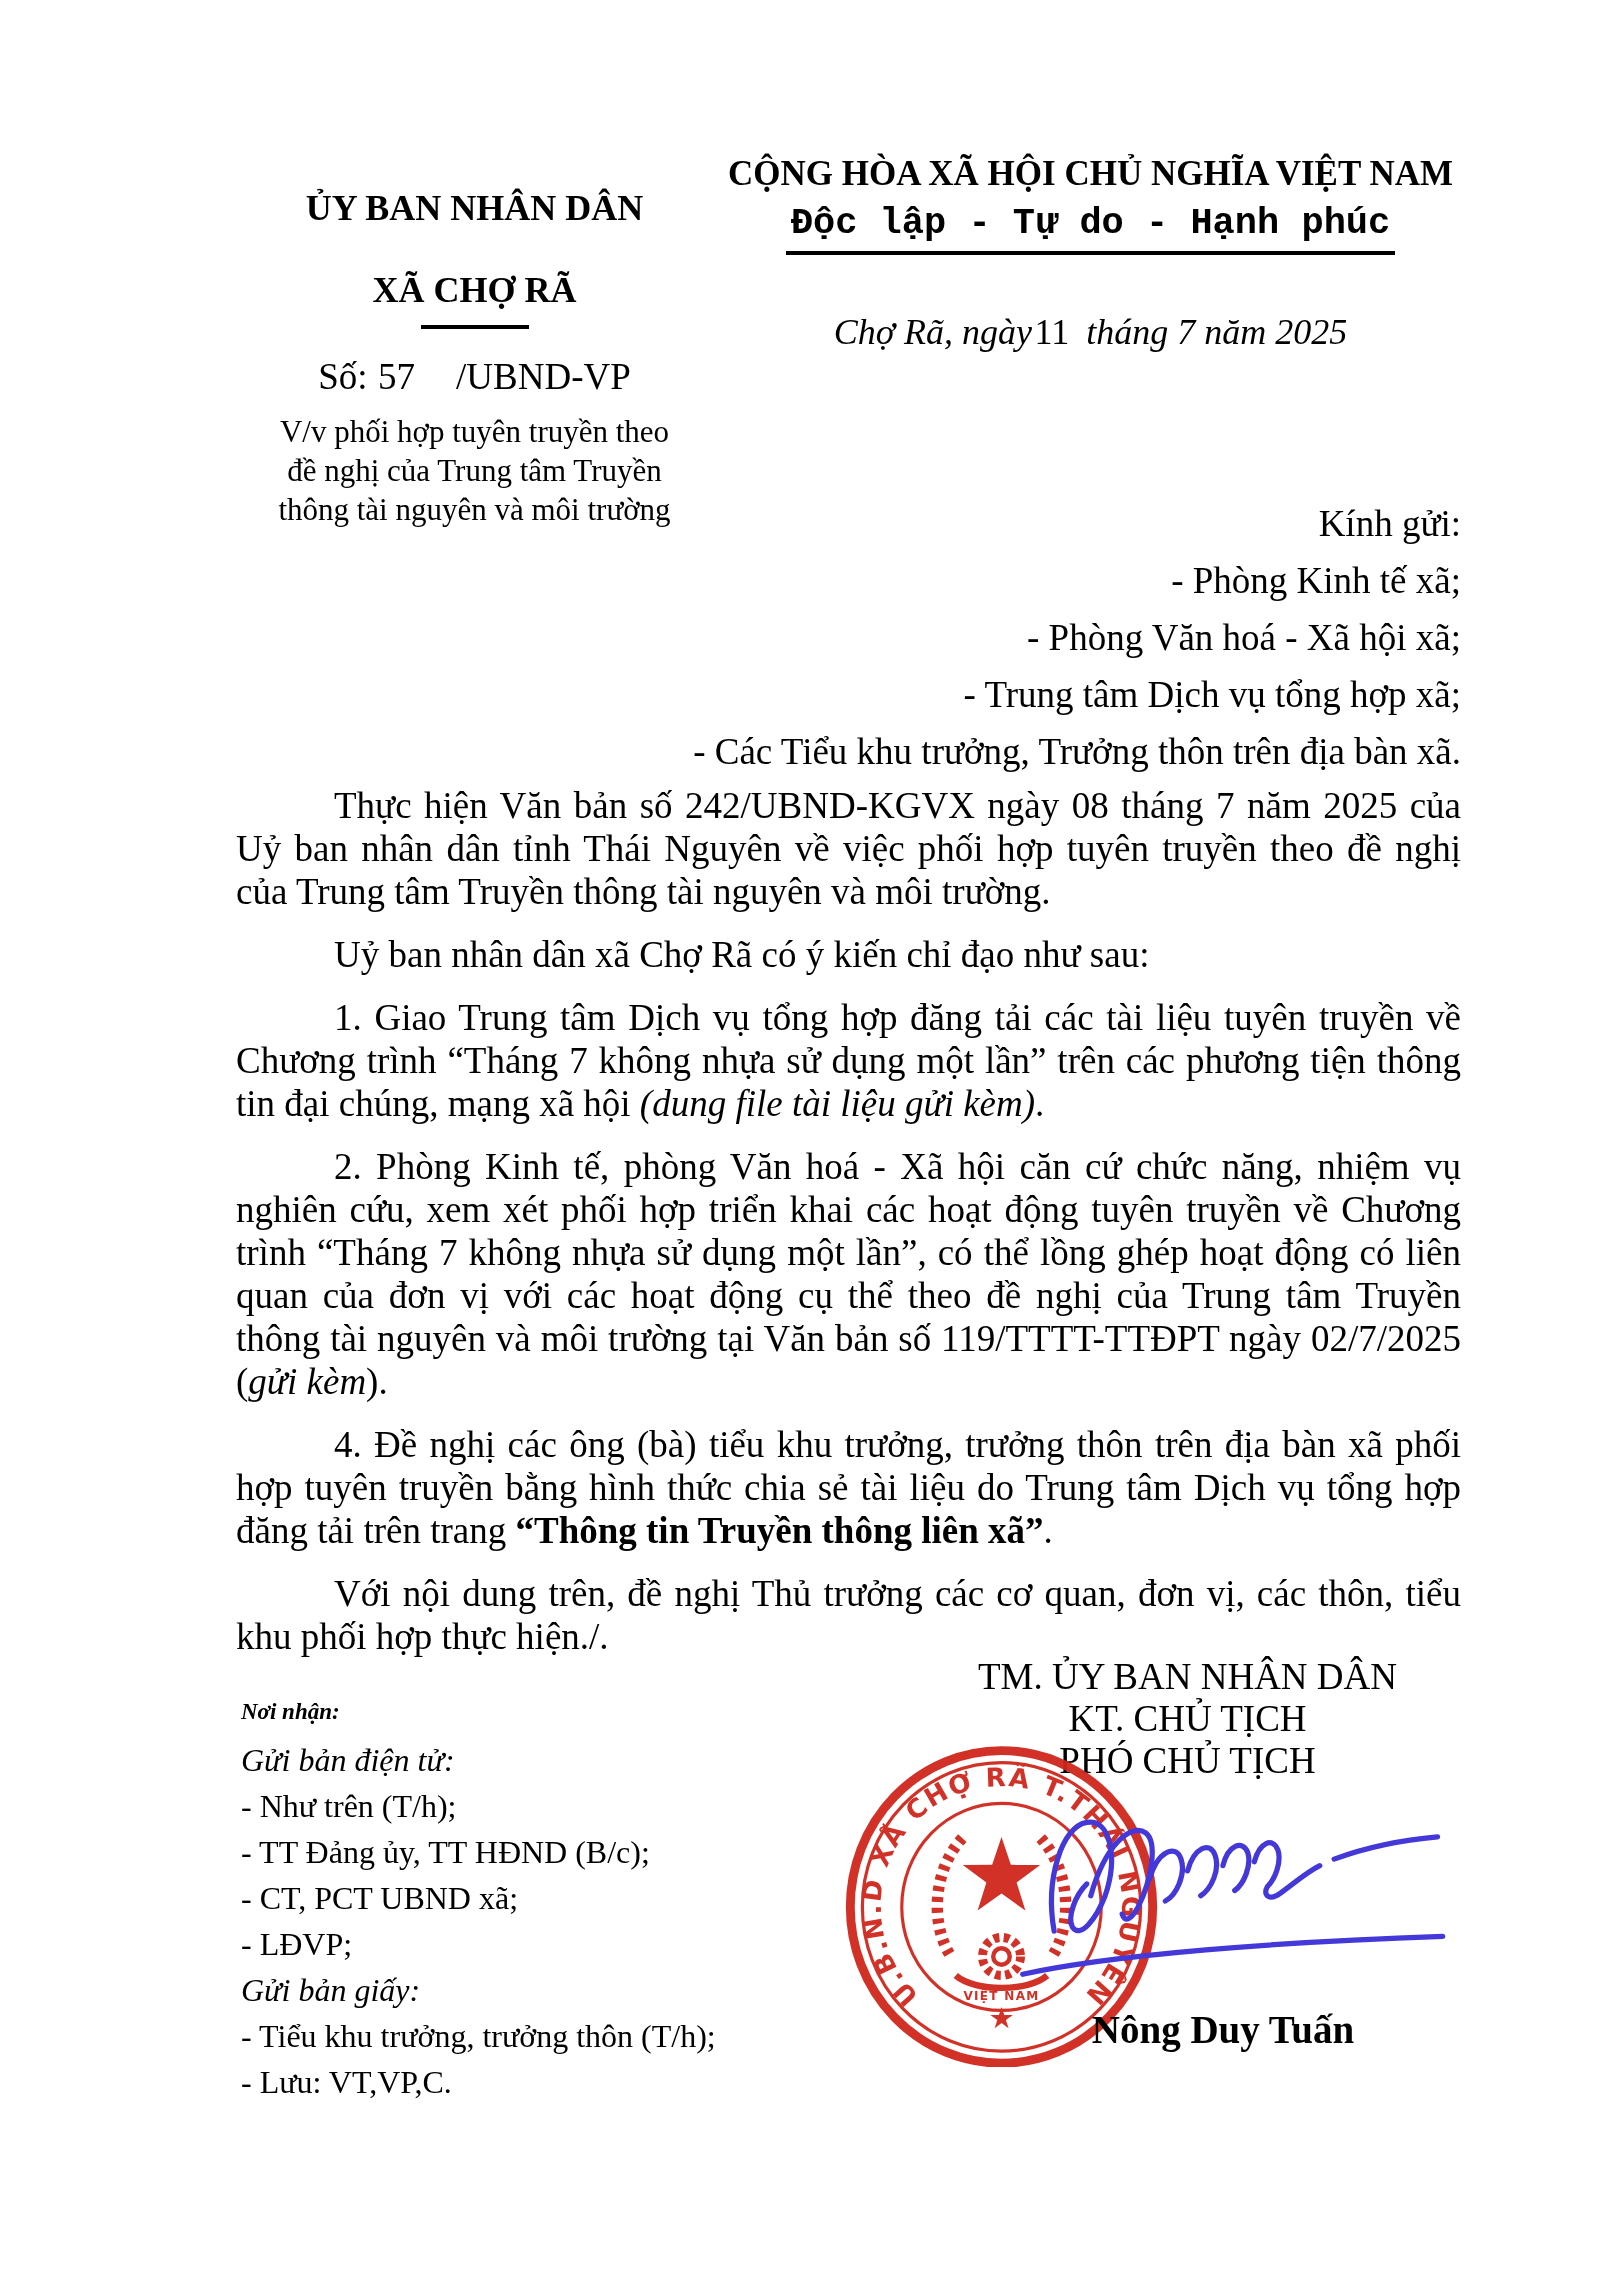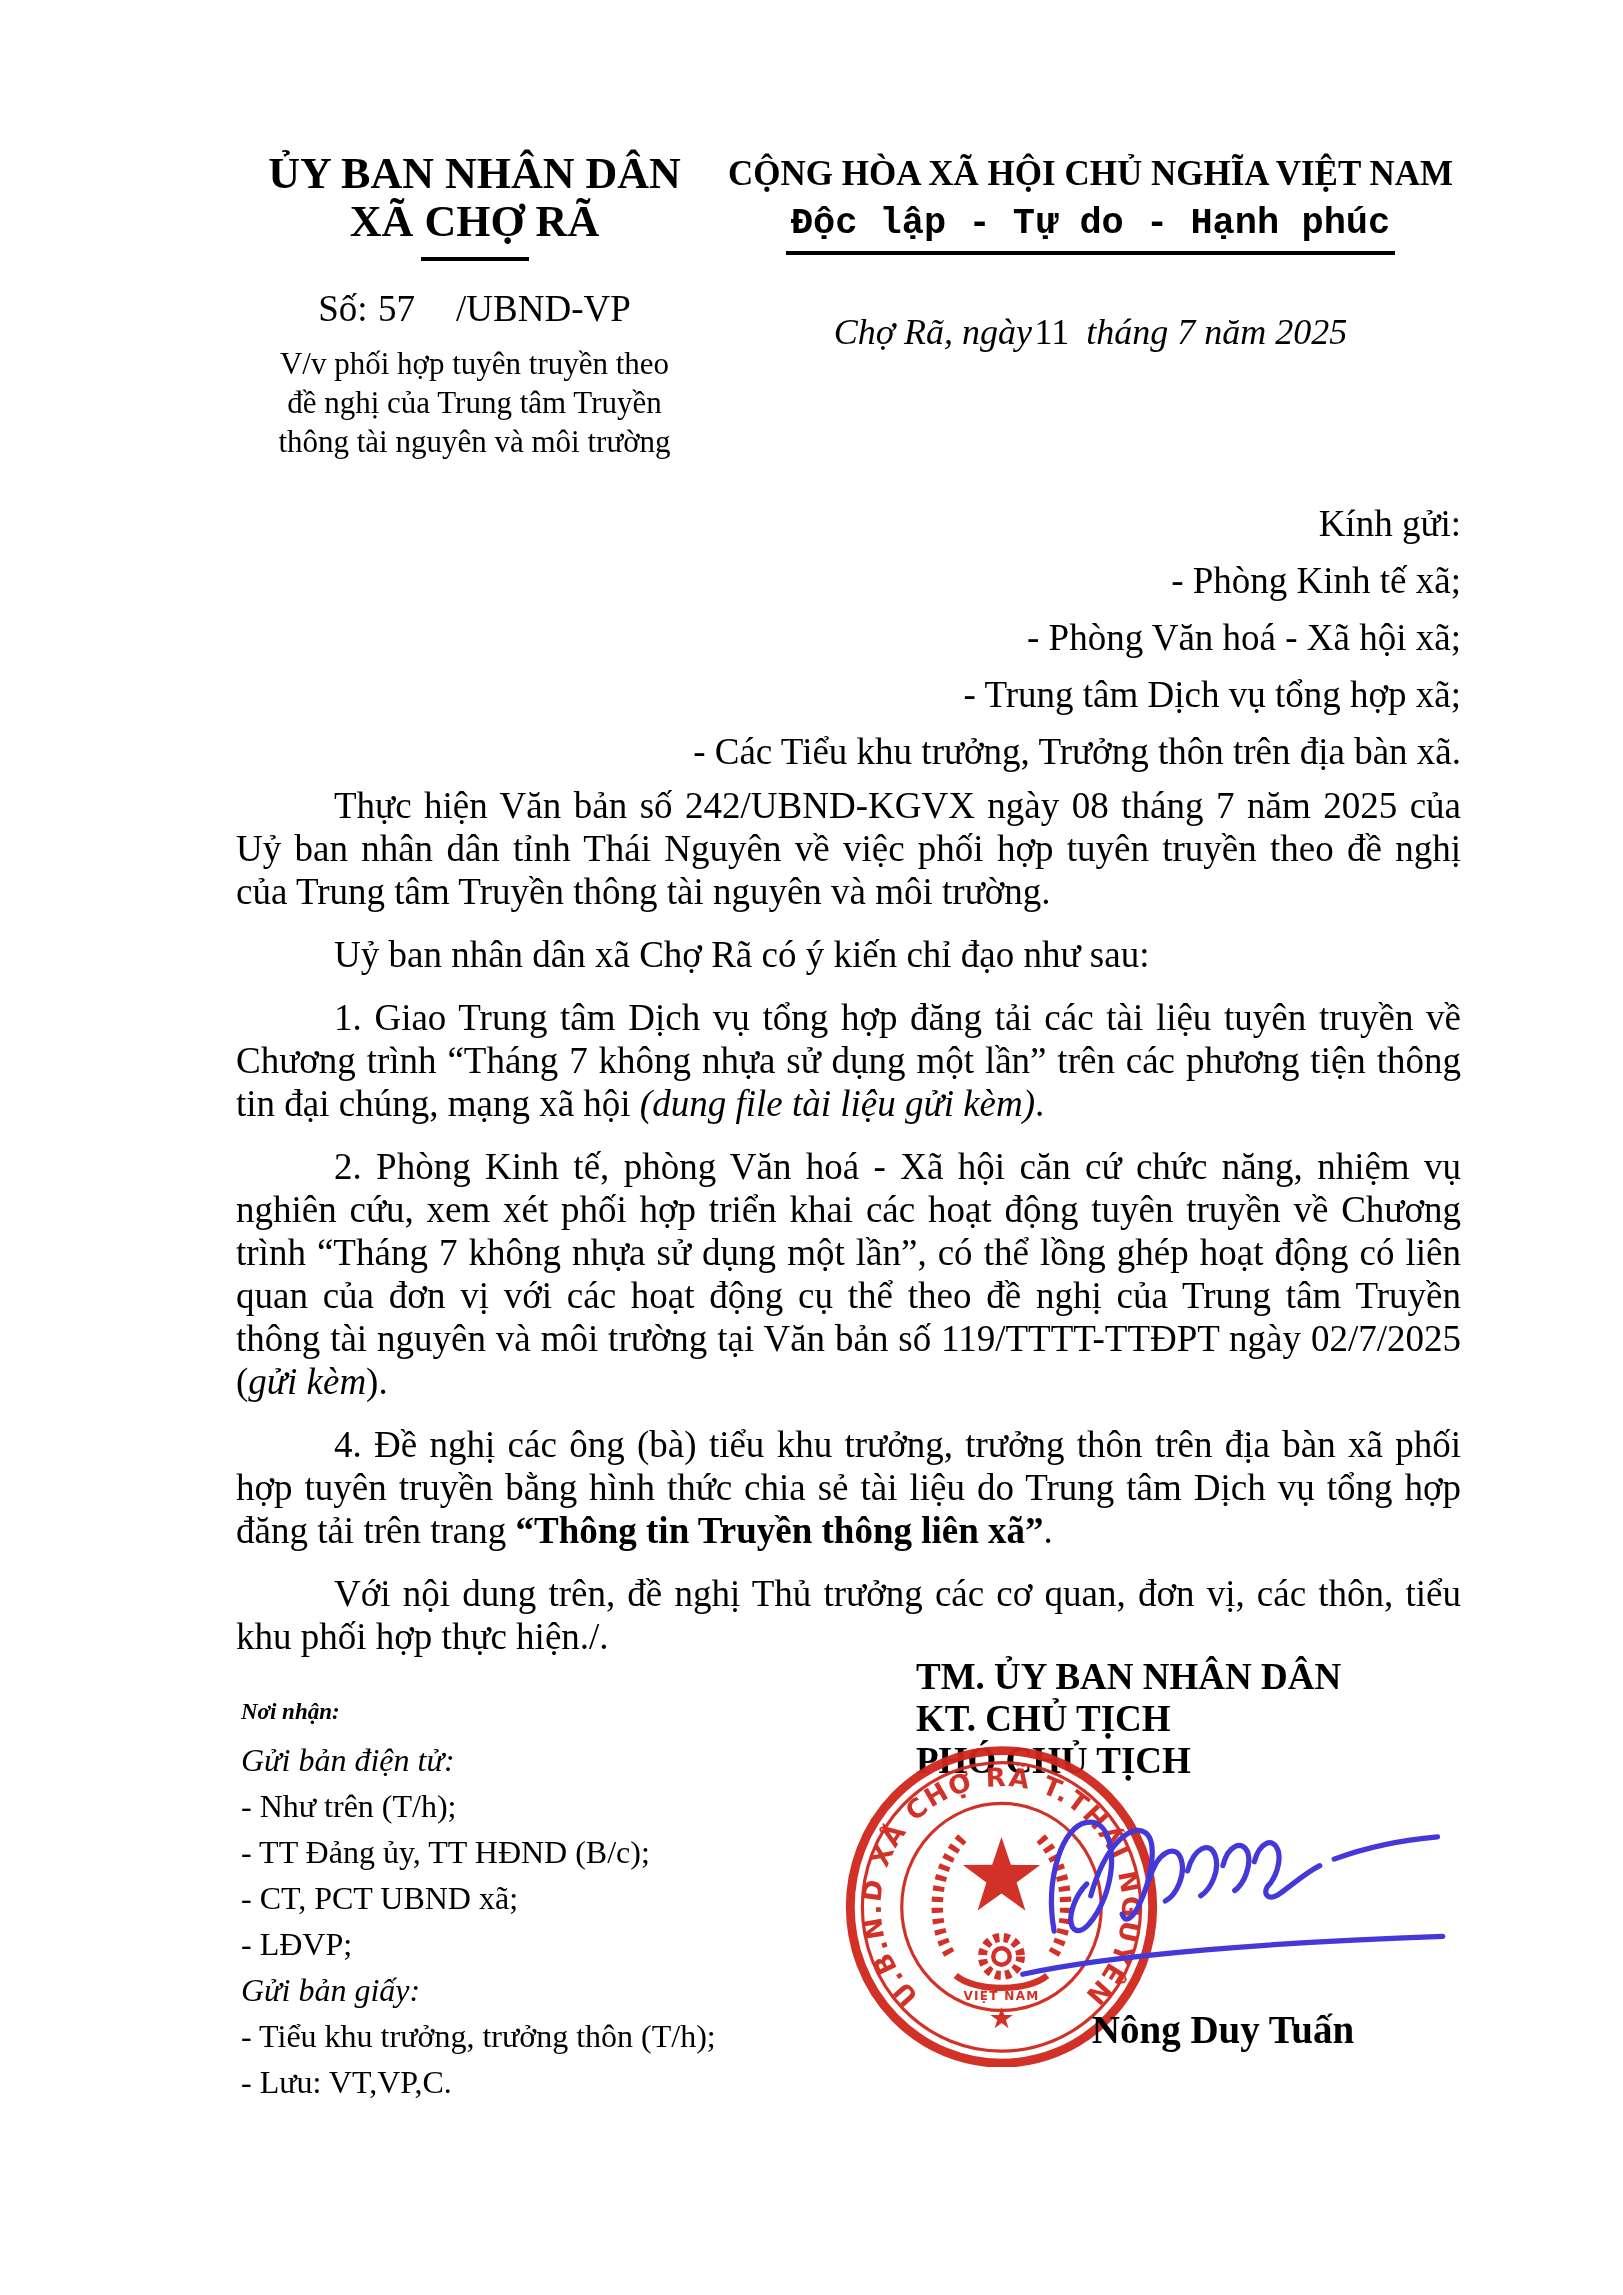--- a/index.html
+++ b/index.html
@@ -6,21 +6,21 @@
   .page {
     position:relative; width:1623px; height:2295px; background:#ffffff;
     font-family:"Liberation Serif","DejaVu Serif",serif; color:#000;
     overflow:hidden;
   }
 
   
   .header { position:absolute; top:150px; left:230px; width:1232px; display:flex; }
   .h-left  { width:489px; text-align:center; }
   .h-right { flex:1; text-align:center; }
-  .org-line  { font-weight:bold; font-size:44px; line-height:48px; }
+  .org-line  { font-weight:bold; font-size:36px; line-height:48px;margin-top:34px; }
   .org-rule  { width:108px; height:4.6px; background:#000; margin:10.5px auto 0; }
   .doc-number{ margin-top:26px; font-size:37px; white-space:nowrap; }
   .doc-number .lbl { margin-right:10.5px; }
   .doc-number .num-gap { display:inline-block; width:41px; }
   .subject   { margin-top:14.4px; font-size:31px; line-height:39px; }
   .nation { font-weight:bold; font-size:35px; line-height:47px; white-space:nowrap; }
   .motto  { display:inline-block; font-weight:bold; font-size:37px; margin-top:5px;
             padding:0 5.2px 6.5px; border-bottom:4.6px solid #000; white-space:nowrap;font-family:Liberation Mono, monospace; }
   .dateline { margin-top:56px; font-size:36px; font-style:italic; white-space:nowrap; }
   .dateline .day { font-style:normal; margin:0 17px 0 2.6px; }
@@ -36,22 +36,22 @@
   .para { margin:0 0 20px 0; text-align:justify; text-indent:98px; line-height:43px; }
   .it { font-style:italic; }
   .bi { font-weight:bold; }
 
   
   .footer-left { position:absolute; top:1686px; left:241px; font-size:32px; }
   .nn-heading { font-weight:bold; font-style:italic; font-size:23px; line-height:51px; }
   .nn-sub     { font-style:italic; line-height:46px; }
   .nn-item    { line-height:46px; }
 
-  .sign-block { position:absolute; top:1656px; left:916px; width:543px; text-align:left;
-                font-weight:bold; font-size:37px; line-height:42px; z-index:1; }
+  .sign-block { position:absolute; top:1656px; left:916px; width:543px; text-align:center;
+                font-weight:normal; font-size:37px; line-height:42px; z-index:1; }
   .signer-name{ position:absolute; top:2007px; left:981px; width:484px; text-align:center;
                 font-weight:bold; font-size:39px; z-index:4; }
 
   
   .seal { position:absolute; left:829px; top:1743px; width:345px; height:324px; z-index:2; opacity:.95; }
   .seal-stroke { stroke:var(--seal-color); fill:none; }
   .seal-fill   { fill:var(--seal-color); }
   .seal-ring-text { font-family:"DejaVu Sans","Liberation Sans",sans-serif; font-weight:bold;
                     font-size:41px; letter-spacing:3px; fill:var(--seal-color); }
   .seal-star-bottom { font-size:46px; fill:var(--seal-color); font-family:"DejaVu Sans",sans-serif; }

